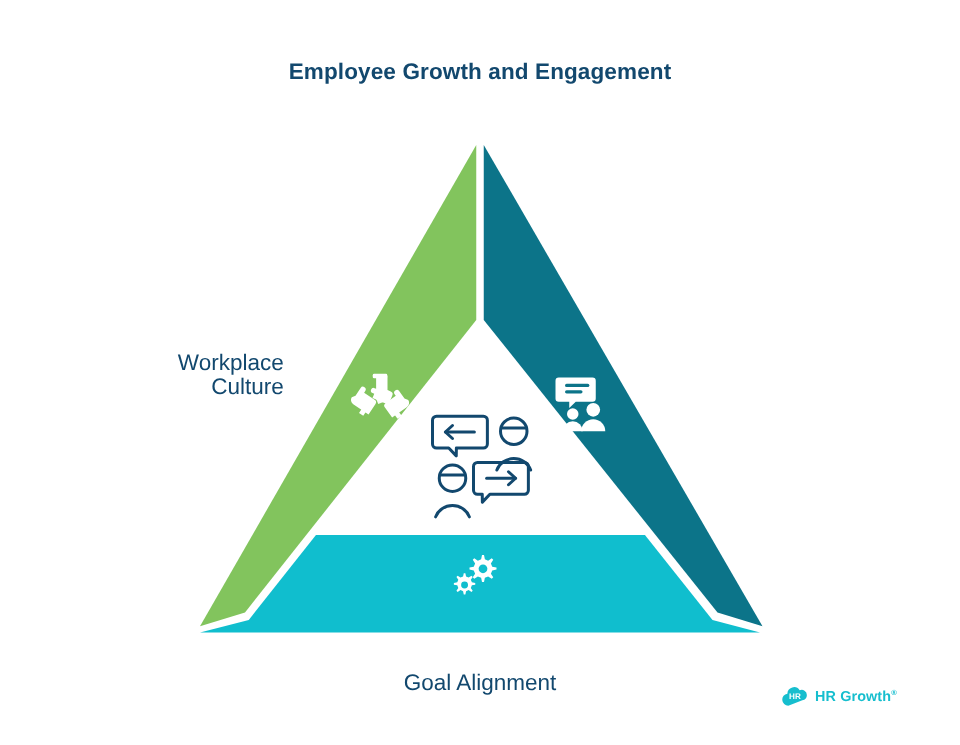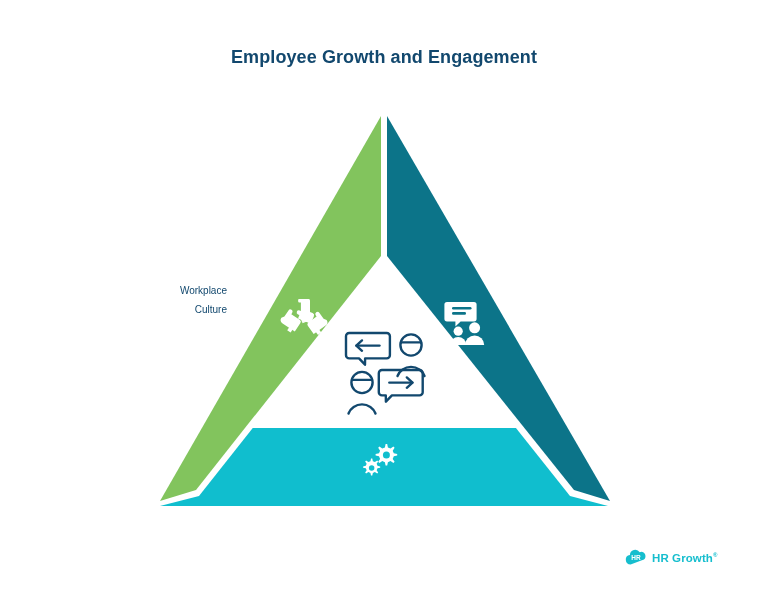--- a/index.html
+++ b/index.html
@@ -36,21 +36,21 @@
   }
   .diagram-svg {
     position: absolute;
     left: 0;
     top: 0;
     width: 768px;
     height: 596px;
   }
   .vertex-label {
     position: absolute;
-    font-size: 10px;
+    font-size: 18px;
     line-height: 19px;
     font-weight: normal;
     color: #12486E;
     white-space: pre-line;
   }
   #label-workplace-culture {
     left: 72px;
     top: 281px;
     width: 155px;
     text-align: right;
@@ -185,20 +185,21 @@
         <polyline points="60.8,44.4 66.5,49.6 60.8,54.8"></polyline>
       </g>
     </g>
 
   </svg>
 
   <div class="vertex-label" id="label-workplace-culture">Workplace
 Culture</div>
 
 
+  <div class="vertex-label" id="label-goal-alignment">Goal Alignment</div>
 
   <div id="brand-logo">
     <span class="brand-mark">
       <svg viewBox="0 0 44 34" width="22" height="18">
         <path d="M11.2,33 a9.6,9.6 0 0 1 -1.4,-19.1 a10.6,10.6 0 0 1 19.6,-5.4 a8.2,8.2 0 0 1 11.6,7.4 a8.6,8.6 0 0 1 -7.2,8.5 z" fill="#16BECE" transform="translate(0,1)"></path>
         <text x="22" y="24" text-anchor="middle" font-family="Liberation Sans, sans-serif" font-size="13" font-weight="bold" fill="#ffffff">HR</text>
       </svg>
     </span>
     <span class="brand-text"><span>HR Growth</span><sup>®</sup></span>
   </div>

